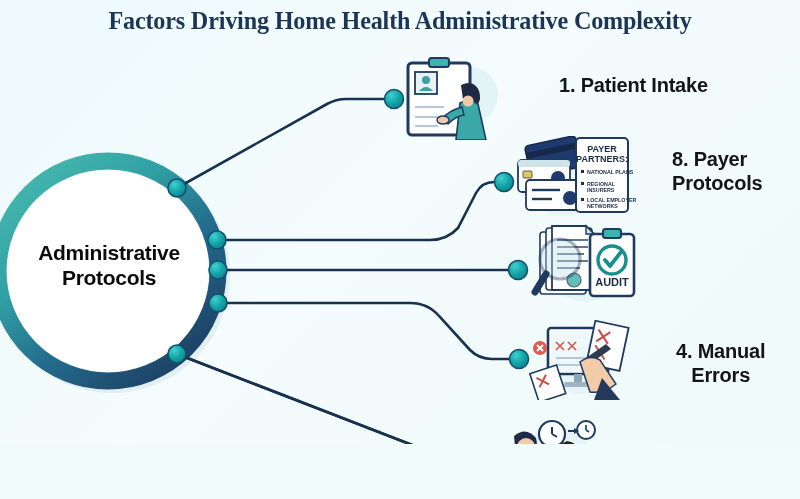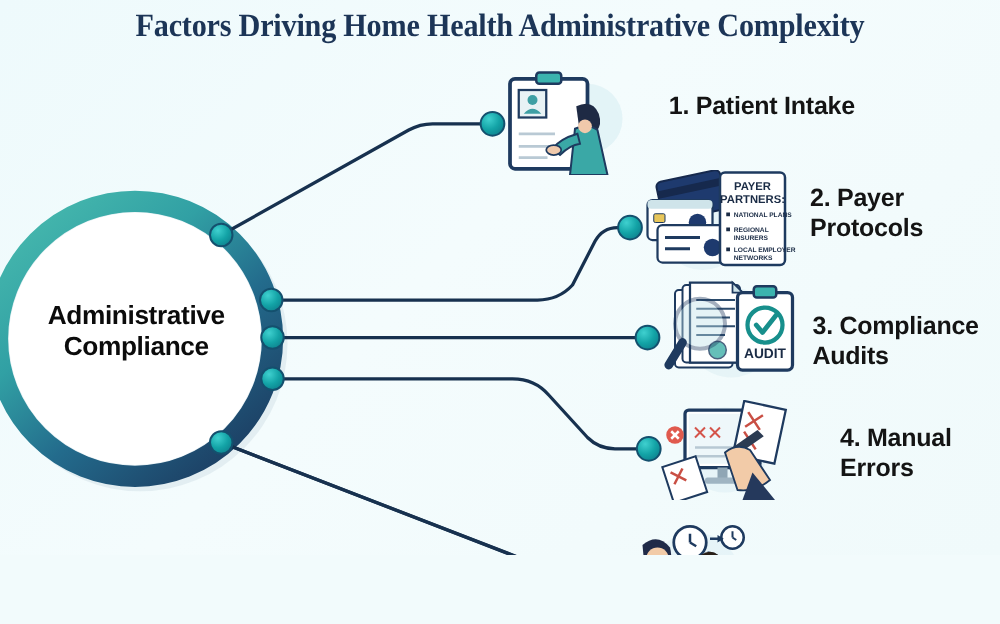--- a/index.html
+++ b/index.html
@@ -55,20 +55,21 @@
     letter-spacing: -0.3px;
   }
   .item-label {
     position: absolute;
     font-size: 20px;
     font-weight: bold;
     color: #141414;
     line-height: 1.18;
     letter-spacing: -0.2px;
     white-space: pre-line;
+    margin-left: 24px;
   }
   .icon-box {
     position: absolute;
   }
 </style>
 </head>
 <body>
 
 <div id="canvas">
 
@@ -116,21 +117,21 @@
     <circle cx="177" cy="354" r="9" fill="url(#nodeGrad)" stroke="#14506e" stroke-width="1.6"></circle>
 
     <circle cx="394" cy="99" r="9.5" fill="url(#nodeGrad)" stroke="#14506e" stroke-width="1.6"></circle>
     <circle cx="504" cy="182" r="9.5" fill="url(#nodeGrad)" stroke="#14506e" stroke-width="1.6"></circle>
     <circle cx="518" cy="270" r="9.5" fill="url(#nodeGrad)" stroke="#14506e" stroke-width="1.6"></circle>
     <circle cx="519" cy="359" r="9.5" fill="url(#nodeGrad)" stroke="#14506e" stroke-width="1.6"></circle>
     <circle cx="491" cy="469" r="9.5" fill="url(#nodeGrad)" stroke="#14506e" stroke-width="1.6"></circle>
   </svg>
 
   <div class="hub-label">Administrative
-Compliance</div>
+Protocols</div>
 
   <div class="icon-box" style="left:398px; top:55px; width:105px; height:85px;">
     <svg viewBox="0 0 105 85" width="105" height="85">
       <circle cx="72" cy="40" r="28" fill="#d6ecf2" opacity="0.55"></circle>
       <rect x="10" y="8" width="62" height="72" rx="4" fill="#ffffff" stroke="#1e3a5f" stroke-width="3"></rect>
       <rect x="31" y="3" width="20" height="9" rx="2.5" fill="#3bb3ae" stroke="#1e3a5f" stroke-width="2"></rect>
       <rect x="17" y="17" width="22" height="22" fill="#e8f2f5" stroke="#1e3a5f" stroke-width="1.8"></rect>
       <circle cx="28" cy="25" r="4" fill="#3e9fa4"></circle>
       <path d="M21 36 q7 -8 14 0 z" fill="#3e9fa4"></path>
       <line x1="17" y1="52" x2="46" y2="52" stroke="#b9c9d4" stroke-width="2.2"></line>
@@ -265,23 +266,21 @@
       <path d="M58 28 q12 -10 20 2 q2 10 -3 14 l-15 1 z" fill="#2a2018"></path>
       <circle cx="68" cy="40" r="10" fill="#9a6a45"></circle>
       <path d="M54 52 q14 -8 28 0 l4 28 h-36 z" fill="#3aa8a6" stroke="#1e3a5f" stroke-width="1.8"></path>
       <rect x="84" y="46" width="10" height="34" rx="3" fill="#4b5c6e"></rect>
       <ellipse cx="53" cy="58" rx="6" ry="4" fill="#f2cba8" stroke="#1e3a5f" stroke-width="1.2"></ellipse>
     </svg>
   </div>
 
   <div class="item-label" style="left:535px; top:74px;">1. Patient Intake</div>
 
-  <div class="item-label" style="left:648px; top:148px;">2. Payer
+  <div class="item-label" style="left:648px; top:148px;">8. Payer
 Protocols</div>
 
-  <div class="item-label" style="left:650px; top:250px;">3. Compliance
-Audits</div>
-
-  <div class="item-label" style="left:672px; top:340px;">4. Manual
+
+  <div class="item-label" style="left:652px; top:340px;text-align:center;">4. Manual
 Errors</div>
 
 
 </div>
 
 </body></html>

